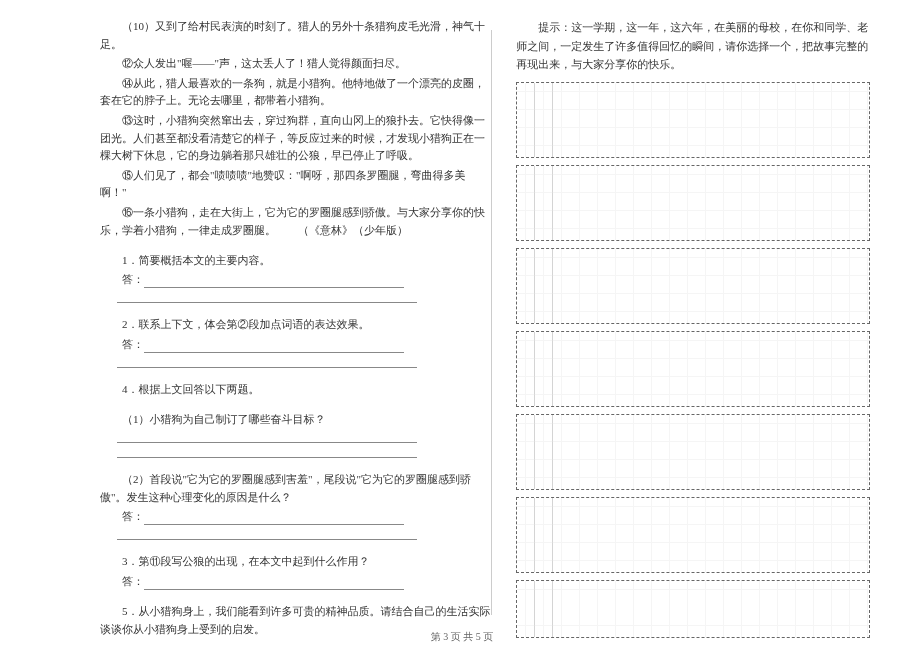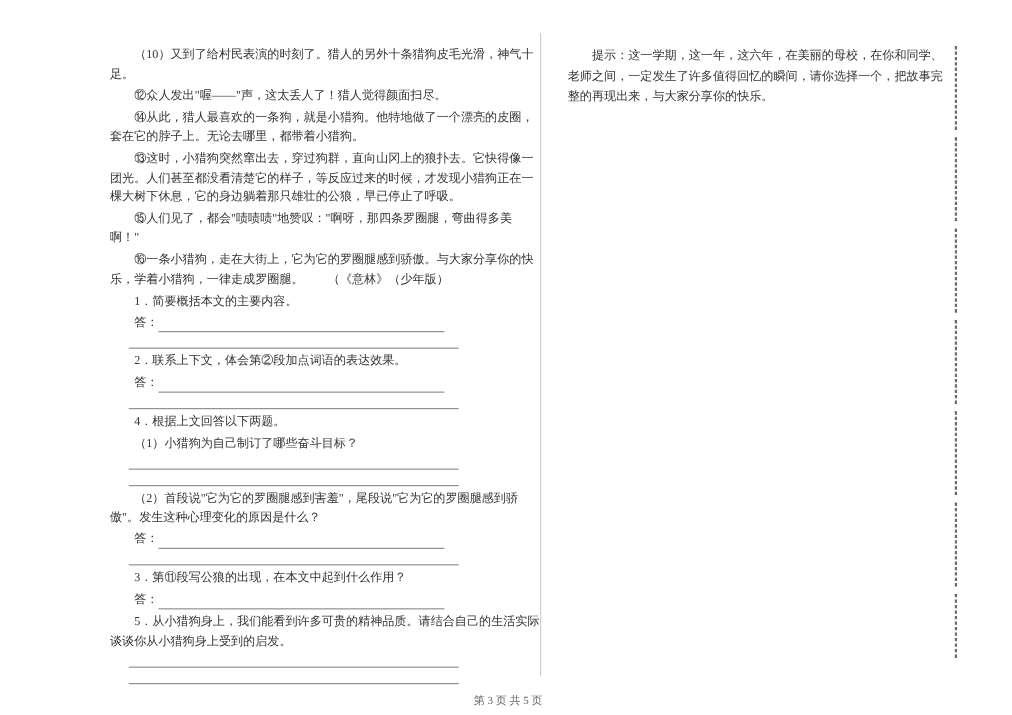--- a/index.html
+++ b/index.html
@@ -7,39 +7,39 @@
       width: 920px;
       height: 650px;
       background: #fff;
       font-family: "SimSun", "宋体", serif;
       font-size: 11px;
       color: #333;
       position: relative;
     }
     .page {
       display: flex;
-      padding: 42px 50px 20px 100px;
+      padding: 18px 50px 20px 100px;
       gap: 25px;
       height: 620px;
     }
     .col {
       flex: 1;
       min-width: 0;
     }
     .left-col { flex: 1.05; }
-    .right-col { flex: 0.95; display: flex; flex-direction: row; }
+    .right-col { flex: 0.95; display: flex; flex-direction: column; }
     .para {
       line-height: 1.6;
       margin-bottom: 2px;
       text-align: left;
     }
     .indent1 { text-indent: 2em; }
     .q-line {
       line-height: 1.65;
-      margin-top: 2px;
+      margin-top: 12px;
       text-indent: 2em;
     }
     .answer-line {
       line-height: 1.65;
       margin-top: 1px;
       text-indent: 2em;
     }
     .answer-blank {
       display: inline-block;
       border-bottom: 0.5px solid #888;

